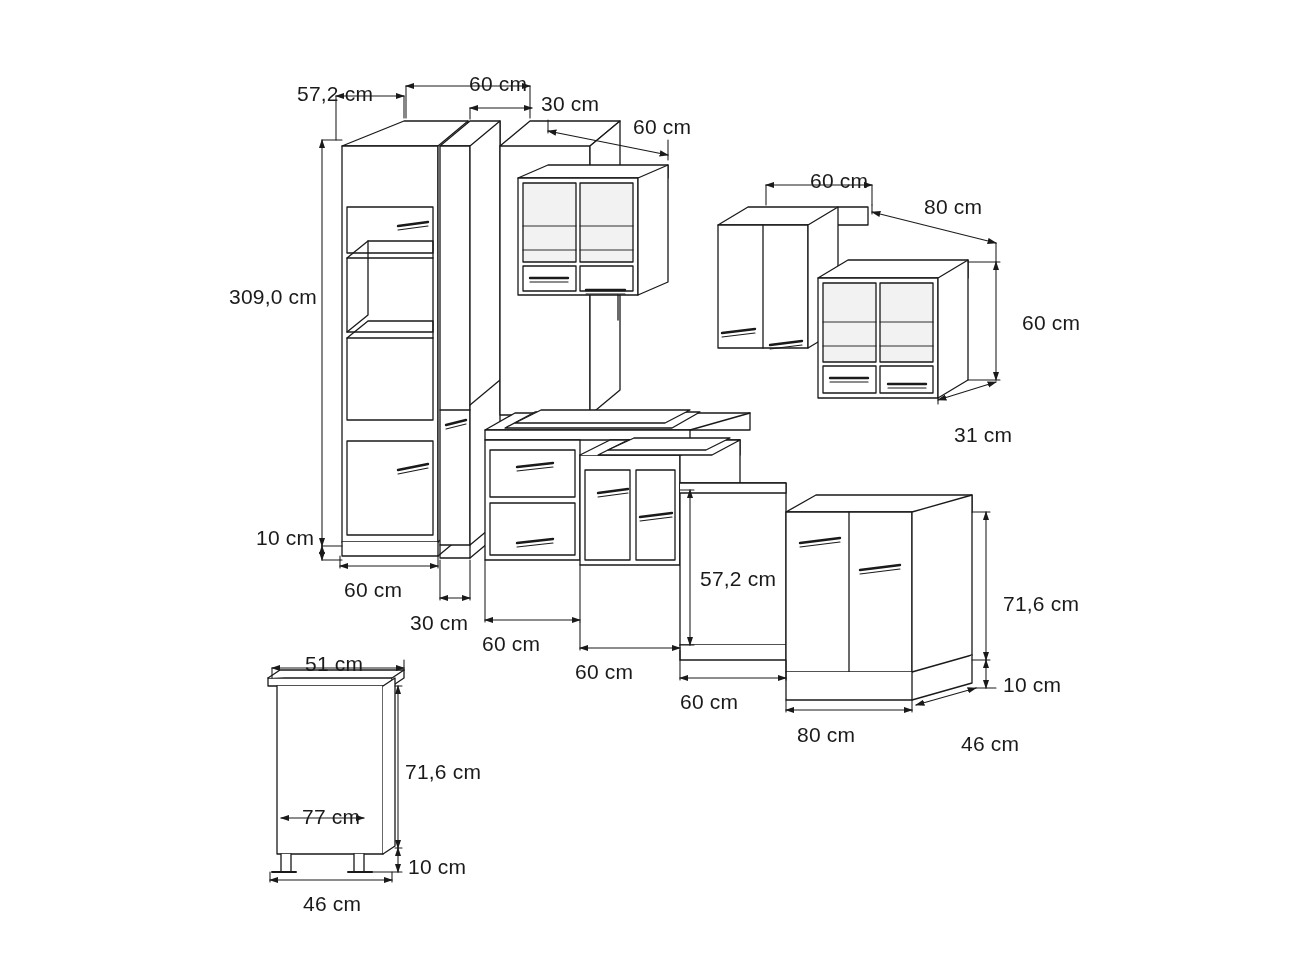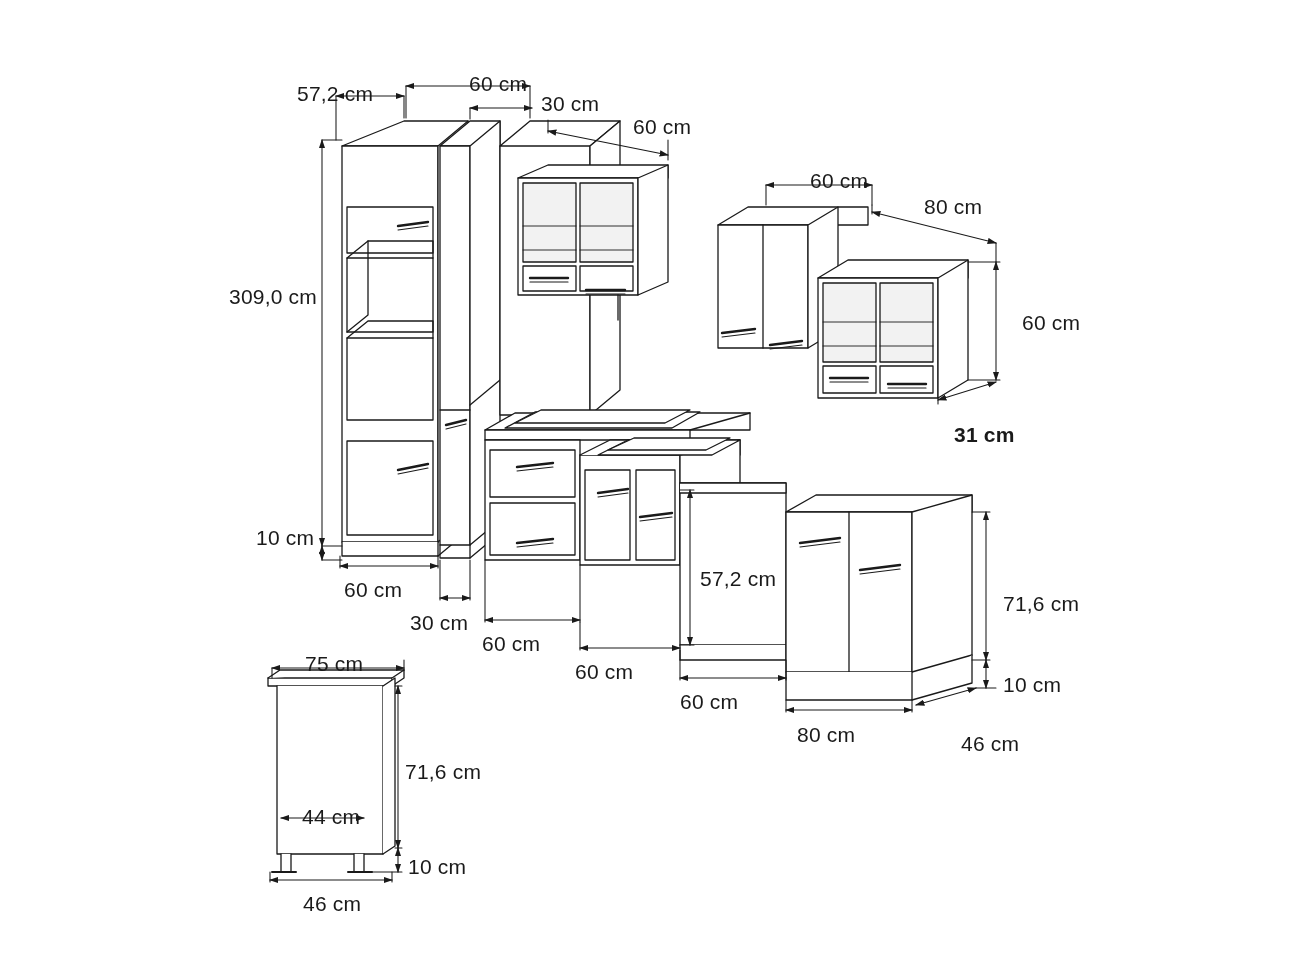--- a/index.html
+++ b/index.html
@@ -309,30 +309,30 @@
 
   <div class="dim-label" style="left:297px;  top:82px;">57,2 cm</div>
   <div class="dim-label" style="left:469px;  top:72px;">60 cm</div>
   <div class="dim-label" style="left:541px;  top:92px;">30 cm</div>
   <div class="dim-label" style="left:633px;  top:115px;">60 cm</div>
   <div class="dim-label" style="left:229px;  top:285px;">309,0 cm</div>
   <div class="dim-label" style="left:256px;  top:526px;">10 cm</div>
   <div class="dim-label" style="left:810px;  top:169px;">60 cm</div>
   <div class="dim-label" style="left:924px;  top:195px;">80 cm</div>
   <div class="dim-label" style="left:1022px; top:311px;">60 cm</div>
-  <div class="dim-label" style="left:954px;  top:423px;font-weight:bold;">31 cm</div>
+  <div class="dim-label" style="left:954px;  top:423px;">31 cm</div>
   <div class="dim-label" style="left:344px;  top:578px;">60 cm</div>
   <div class="dim-label" style="left:410px;  top:611px;">30 cm</div>
   <div class="dim-label" style="left:482px;  top:632px;">60 cm</div>
   <div class="dim-label" style="left:700px;  top:567px;">57,2 cm</div>
   <div class="dim-label" style="left:575px;  top:660px;">60 cm</div>
   <div class="dim-label" style="left:680px;  top:690px;">60 cm</div>
   <div class="dim-label" style="left:797px;  top:723px;">80 cm</div>
   <div class="dim-label" style="left:961px;  top:732px;">46 cm</div>
   <div class="dim-label" style="left:1003px; top:592px;">71,6 cm</div>
   <div class="dim-label" style="left:1003px; top:673px;">10 cm</div>
-  <div class="dim-label" style="left:305px;  top:652px;">75 cm</div>
+  <div class="dim-label" style="left:305px;  top:652px;">51 cm</div>
   <div class="dim-label" style="left:405px;  top:760px;">71,6 cm</div>
-  <div class="dim-label" style="left:302px;  top:805px;">44 cm</div>
+  <div class="dim-label" style="left:302px;  top:805px;">77 cm</div>
   <div class="dim-label" style="left:408px;  top:855px;">10 cm</div>
   <div class="dim-label" style="left:303px;  top:892px;">46 cm</div>
 
 </div>
 
 </body></html>

